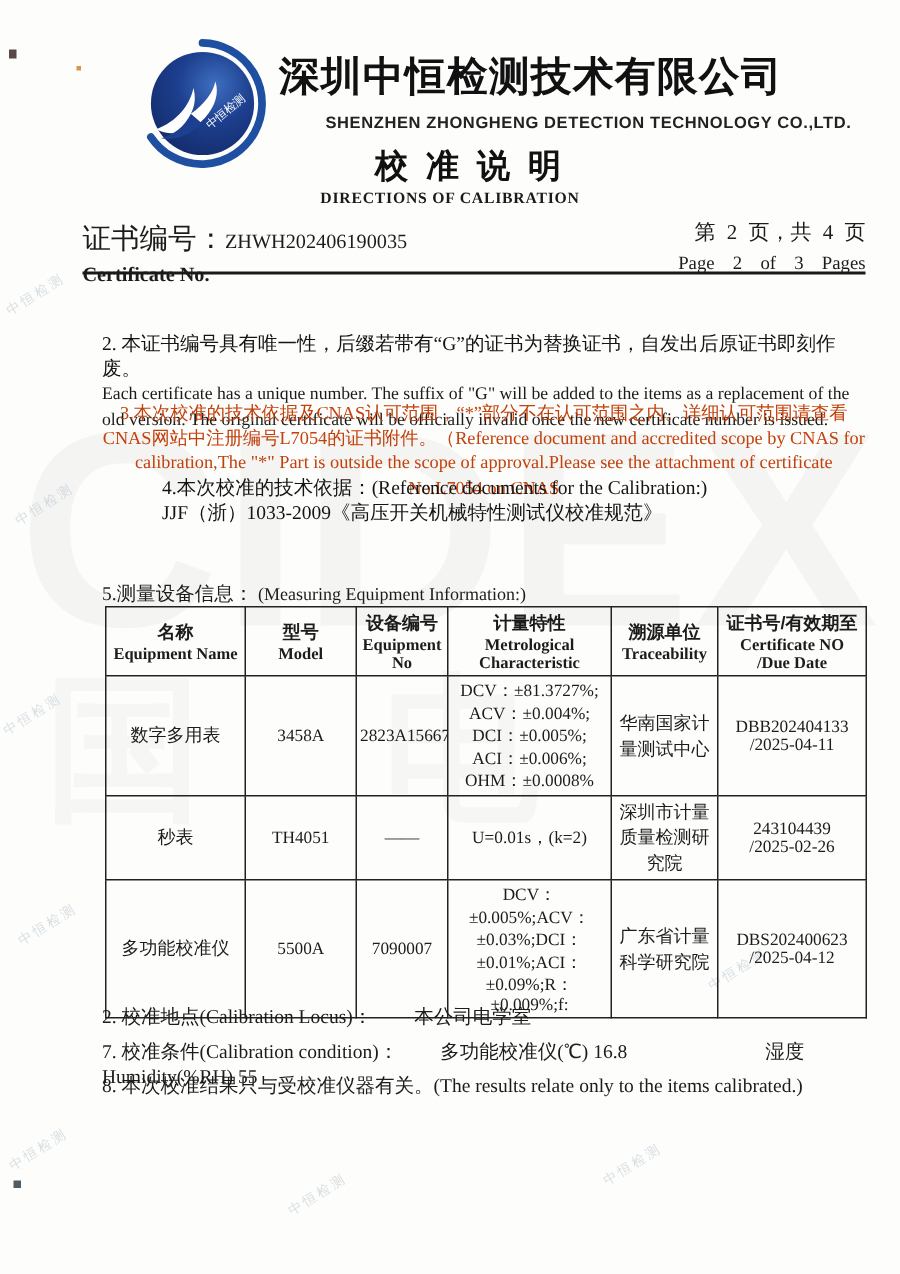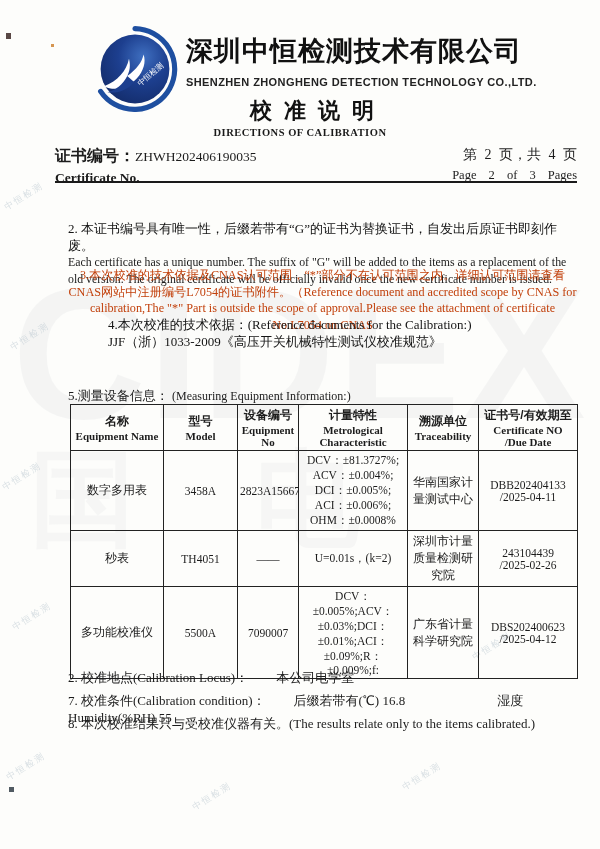--- a/index.html
+++ b/index.html
@@ -30,36 +30,36 @@
   .speck { position:absolute; pointer-events:none; }
   
   .logo { position:absolute; left:88px; top:26px; width:94px; height:86px; }
   .company { position:absolute; left:186px; top:33px; width:390px; }
   .company-cn {
     font-family:"Liberation Sans", sans-serif; font-weight:bold;
     font-size:27px; letter-spacing:1px; color:#111;
   }
   .company-en {
     margin-top:7px; font-family:"Liberation Sans", sans-serif;
-    font-weight:bold; font-size:11px; letter-spacing:0.4px; color:#222;
+    font-weight:bold; font-size:11px; letter-spacing:0.4px; color:#222;margin-left:31px;
   }
   .doc-title {
     position:absolute; top:96px; left:0; width:600px; text-align:center;
     font-family:"Liberation Sans", sans-serif; font-weight:bold;
     font-size:22px; letter-spacing:12px; text-indent:12px; color:#111;padding-left:24px;
   }
   .doc-subtitle {
     position:absolute; top:127px; left:0; width:600px; text-align:center;
     font-weight:bold; font-size:10.5px; letter-spacing:0.5px; color:#1a1a1a;
   }
   
   .cert-row { position:absolute; top:146px; left:55px; width:522px; }
   .cert-left { float:left; }
   .cert-right { float:right; text-align:right; }
-  .cert-label { font-size:16px; font-weight:bold; }
+  .cert-label { font-size:19px; font-weight:normal; }
   .cert-number { font-size:13.5px; }
   .cert-label-en { font-size:13.5px; font-weight:bold; margin-top:3px; }
   .page-cn { font-size:14px; word-spacing:4px; }
   .page-en { font-size:12.5px; word-spacing:9px; margin-top:4px; }
   .rule {
     position:absolute; top:181px; left:55px; width:522px;
     border-top:2.2px solid #1a1a1a;
   }
   
   .para { position:absolute; left:68px; width:509px; line-height:16.5px; }
@@ -238,21 +238,21 @@
 /2025-04-12</td>
     </tr>
   </tbody>
     </table>
 
   <div class="foot" style="top:669px;">
     <span>2. 校准地点(Calibration Locus)：</span><span class="gap-s"></span><span>本公司电学室</span>
   </div>
 
   <div class="foot" style="top:692px;">
-    <span>7. 校准条件(Calibration condition)：</span><span class="gap-s"></span><span>后缀若带有(℃)</span>
+    <span>7. 校准条件(Calibration condition)：</span><span class="gap-s"></span><span>多功能校准仪(℃)</span>
     <span>16.8</span><span class="gap-l"></span><span>湿度Humidity(%RH)</span>
     <span>55</span>
   </div>
 
   <div class="foot" style="top:715px;">
     <span>8. 本次校准结果只与受校准仪器有关。(The results relate only to the items calibrated.)</span>
   </div>
 
 </div>
 

